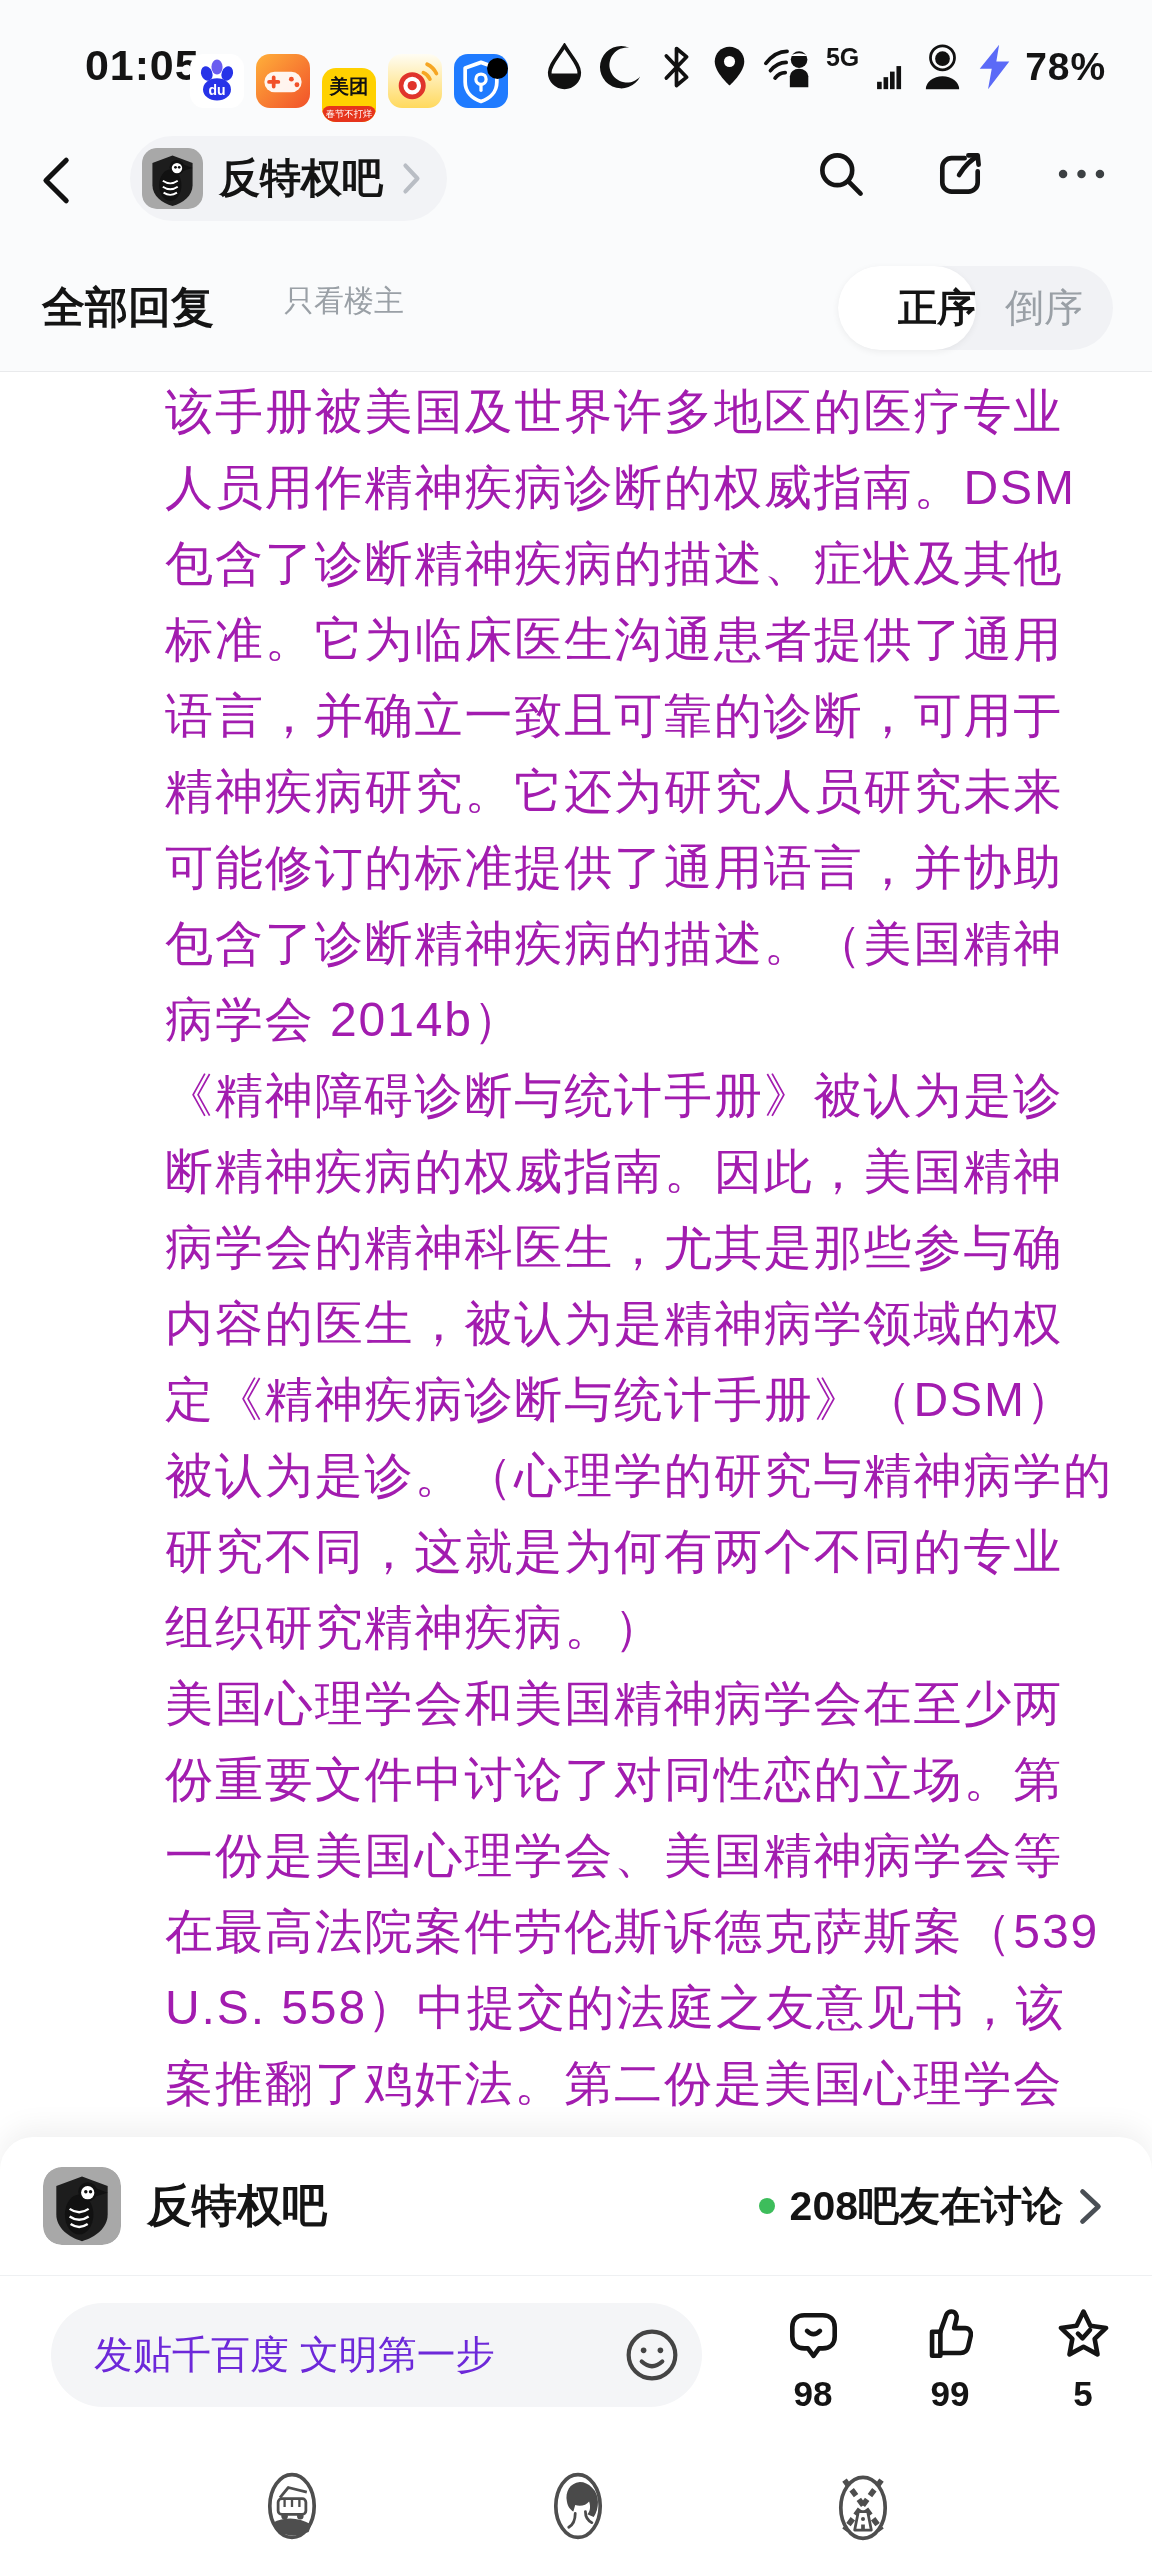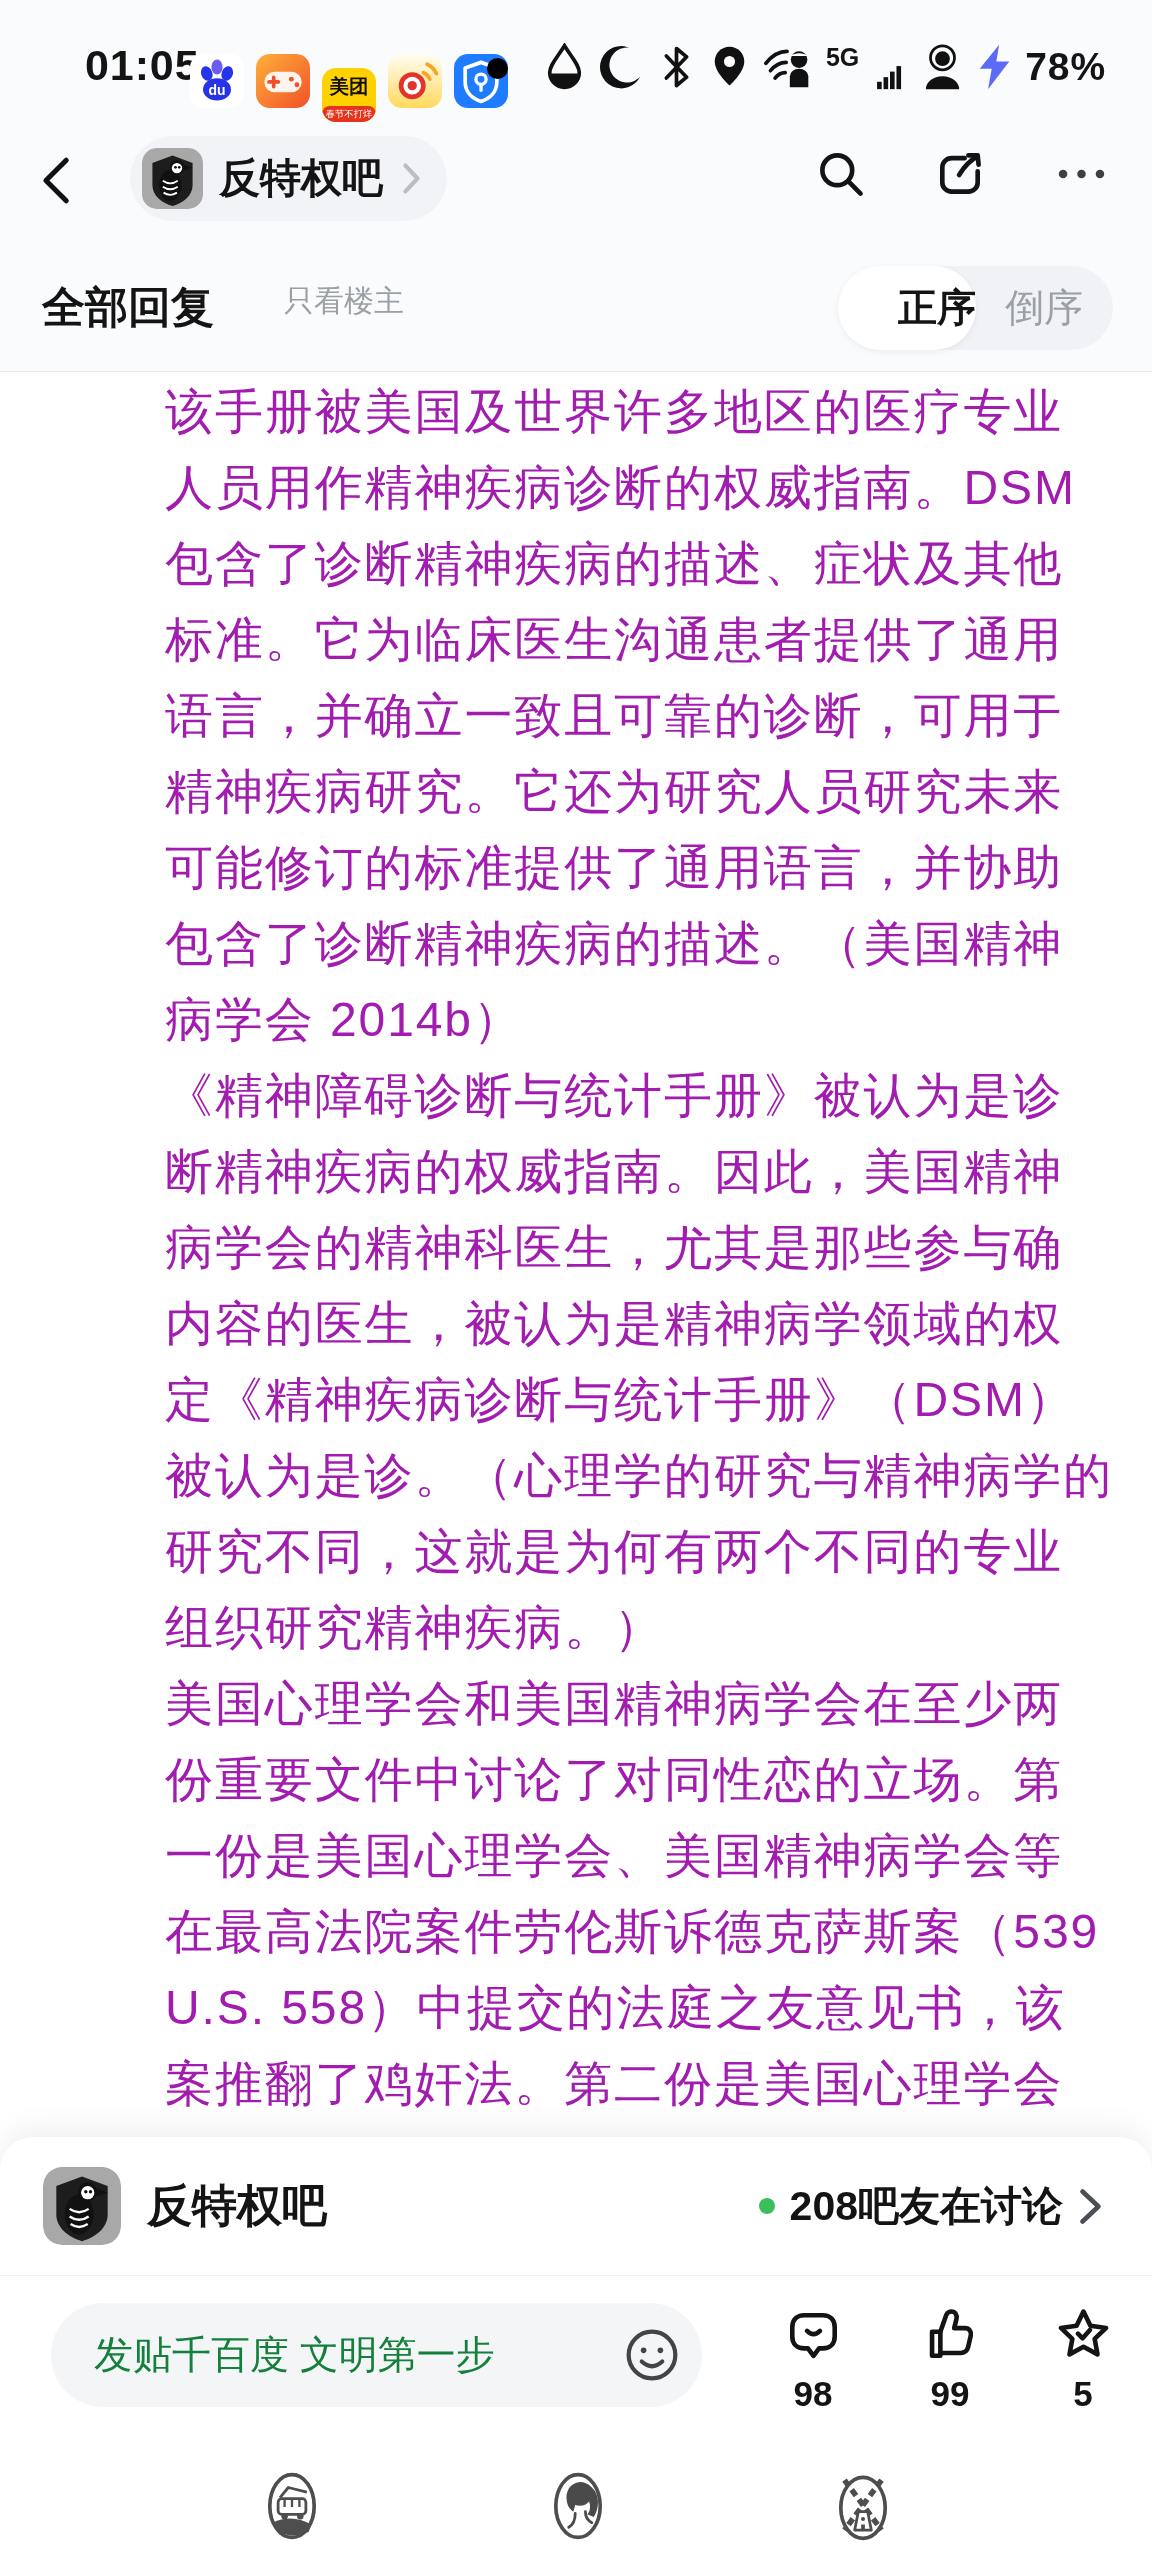--- a/index.html
+++ b/index.html
@@ -55,21 +55,21 @@
     border-radius:33px 33px 0 0;box-shadow:0 -9.3px 28px rgba(0,0,0,.06);}
   .forum-row{position:absolute;left:0;top:2137px;width:1152px;height:138px;display:flex;align-items:center;
     padding:0 46px 0 43px;box-sizing:border-box;}
   .forum-row-avatar{width:78px;height:78px;border-radius:18.6px;overflow:hidden;flex:none;}
   .forum-row-name{margin-left:26px;font-size:45px;font-weight:800;}
   .forum-row-spacer{flex:1;}
   .green-dot{width:16px;height:16px;border-radius:50%;background:#3dbd5b;margin-right:15px;flex:none;}
   .discuss-text{font-size:41px;font-weight:700;}
   .row-divider{position:absolute;left:0;top:2275px;width:1152px;height:0.9px;background:#eef0f2;}
   .composer{position:absolute;left:51px;top:2303px;width:651px;height:104px;border-radius:52px;background:#f4f5f7;}
-  .composer-ph{position:absolute;left:43px;top:0;height:104px;line-height:104px;font-size:39px;color:#15803d;white-space:nowrap;}
+  .composer-ph{position:absolute;left:43px;top:0;height:104px;line-height:104px;font-size:39px;color:#6d28d9;white-space:nowrap;}
   .composer-smiley{position:absolute;right:22px;top:24px;}
   .action{position:absolute;top:2306px;width:112px;text-align:center;}
   .action .cnt{margin-top:5.6px;font-size:35px;font-weight:600;color:#141414;}
   .act-comment{left:757px;} .act-like{left:894px;} .act-star{left:1027px;}
   .navbar{position:absolute;left:0;top:2463px;width:1152px;height:113px;}
   .navbtn{position:absolute;top:5.6px;width:52px;height:74px;}
   .nav1{left:266px;} .nav2{left:552px;} .nav3{left:837px;}
 </style>
 </head>
 <body>

